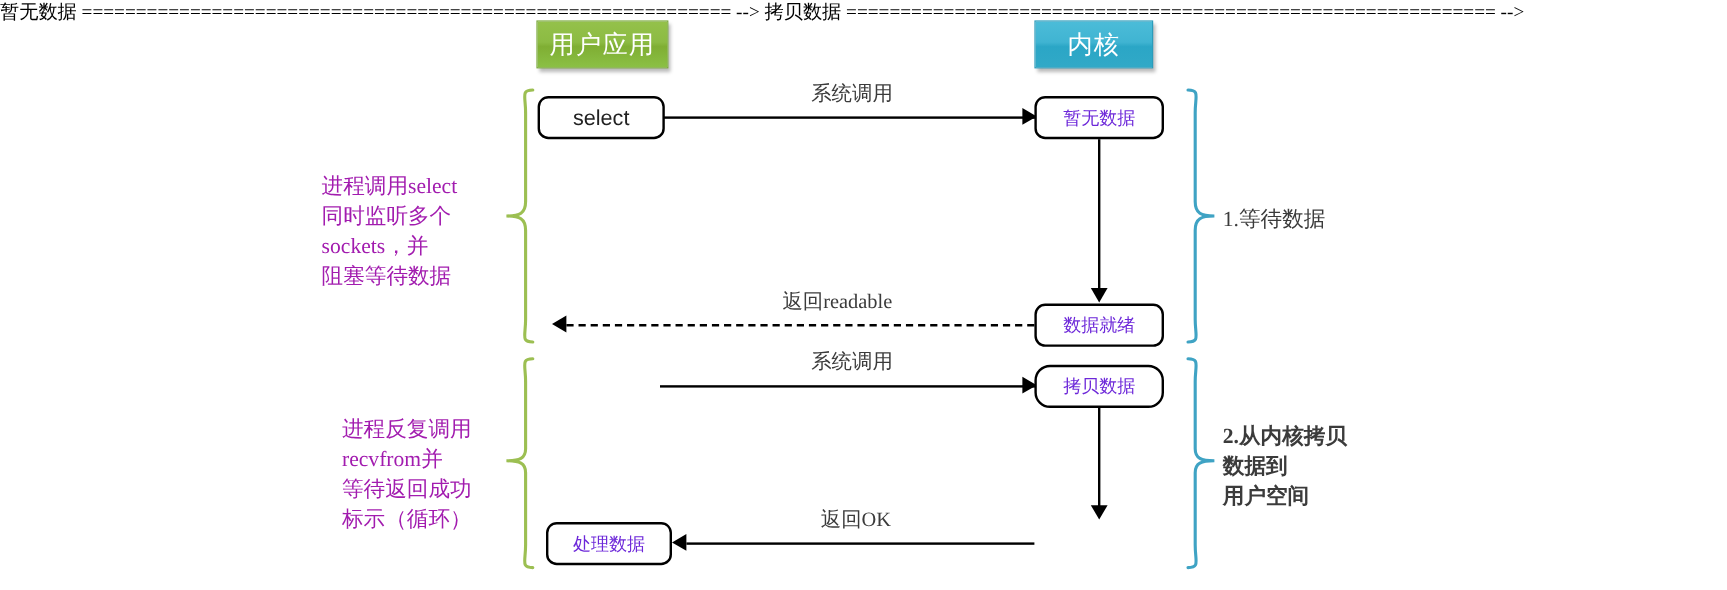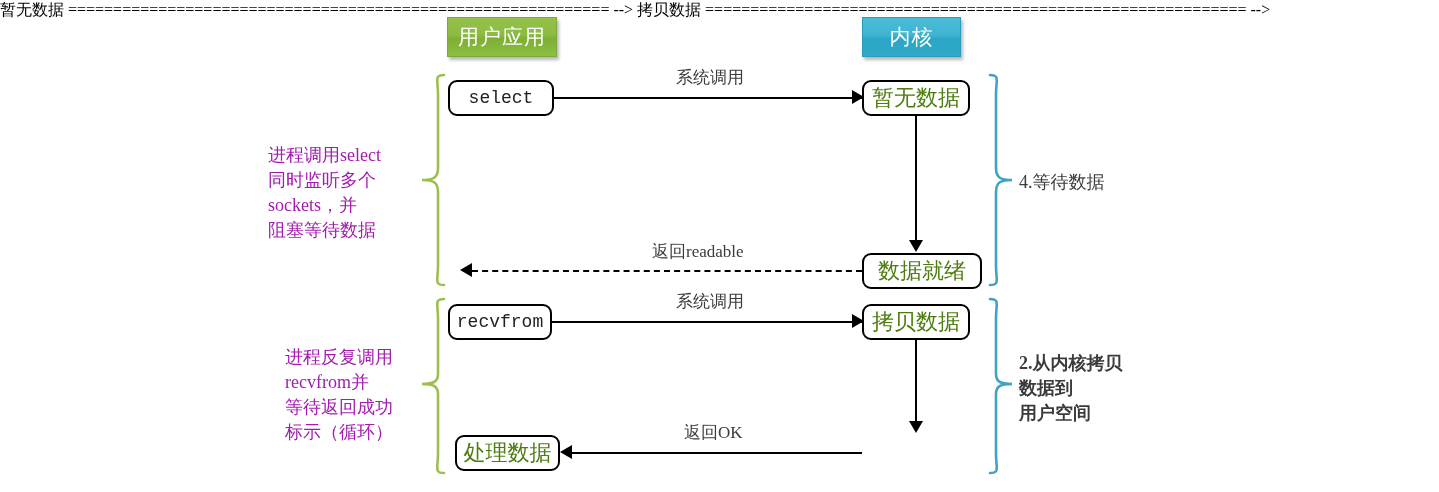--- a/index.html
+++ b/index.html
@@ -44,28 +44,28 @@
   
   .node {
     position: absolute;
     box-sizing: border-box;
     display: flex;
     align-items: center;
     justify-content: center;
     background: #ffffff;
     border: 2.5px solid #000000;
     border-radius: 9px;
-    color: #4d7c0f;
-    font-size: 22px;
+    color: #6d28d9;
+    font-size: 15px;
     font-family: Liberation Sans, sans-serif;
     white-space: nowrap;
     z-index: 5;
   }
   .node.latin {
-    font-family: Liberation Mono, monospace;
+    font-family: Liberation Sans, sans-serif;
     font-size: 18px;
     color: #222;
   }
 
   
   .hline {
     position: absolute;
     height: 0;
     border-top: 2.5px solid #000000;
     z-index: 2;
@@ -179,21 +179,21 @@
   </div>
 
   <div class="brace" style="left:986px; top:296px;">
     <svg width="30" height="180" viewBox="0 0 30 180">
       <path d="M4 3 C14 3, 10 8, 10 22 L10 78 C10 86, 15 88, 26 88
                C15 88, 10 90, 10 98 L10 158 C10 172, 14 177, 4 177" fill="none" stroke="#3fa3c4" stroke-width="2.6" stroke-linecap="round"></path>
     </svg>
   </div>
 
   
-  <div class="annot right-side" style="left:1019px; top:170px; width:160px;">4.等待数据</div>
+  <div class="annot right-side" style="left:1019px; top:170px; width:160px;">1.等待数据</div>
 
   <div class="annot right-side" style="left:1019px; top:351px; width:170px;font-weight:bold;">2.从内核拷贝
   数据到
   用户空间</div>
 
     暂无数据
        ============================================================ --&gt;
   <div class="hline" style="left:552px; top:97px; width:312px;"></div>
   <div class="arrow right" style="left:852px; top:90px;"></div>
   <div class="edge-label" style="left:672px; top:66px;">系统调用</div>
@@ -204,31 +204,30 @@
 
   
   <div class="vline" style="left:915px; top:116px; height:126px;"></div>
   <div class="arrow down" style="left:909px; top:240px;"></div>
 
   
   <div class="hline dashed" style="left:472px; top:270px; width:390px;"></div>
   <div class="arrow left" style="left:460px; top:263px;"></div>
   <div class="edge-label" style="left:648px; top:240px;">返回readable</div>
 
-  <div class="node" style="left:862px; top:253px; width:120px; height:36px;">数据就绪</div>
+  <div class="node" style="left:862px; top:253px; width:108px; height:36px;">数据就绪</div>
 
    拷贝数据
        ============================================================ --&gt;
   <div class="hline" style="left:550px; top:321px; width:314px;"></div>
   <div class="arrow right" style="left:852px; top:314px;"></div>
   <div class="edge-label" style="left:672px; top:290px;">系统调用</div>
 
-  <div class="node latin" style="left:448px; top:304px; width:104px; height:36px;">recvfrom</div>
-
-  <div class="node" style="left:862px; top:304px; width:108px; height:36px;">拷贝数据</div>
+
+  <div class="node" style="left:862px; top:304px; width:108px; height:36px;border-radius:13px;">拷贝数据</div>
 
   
   <div class="vline" style="left:915px; top:340px; height:83px;"></div>
   <div class="arrow down" style="left:909px; top:421px;"></div>
 
   
   <div class="hline" style="left:572px; top:452px; width:290px;"></div>
   <div class="arrow left" style="left:560px; top:445px;"></div>
   <div class="edge-label" style="left:680px; top:421px;">返回OK</div>
 

